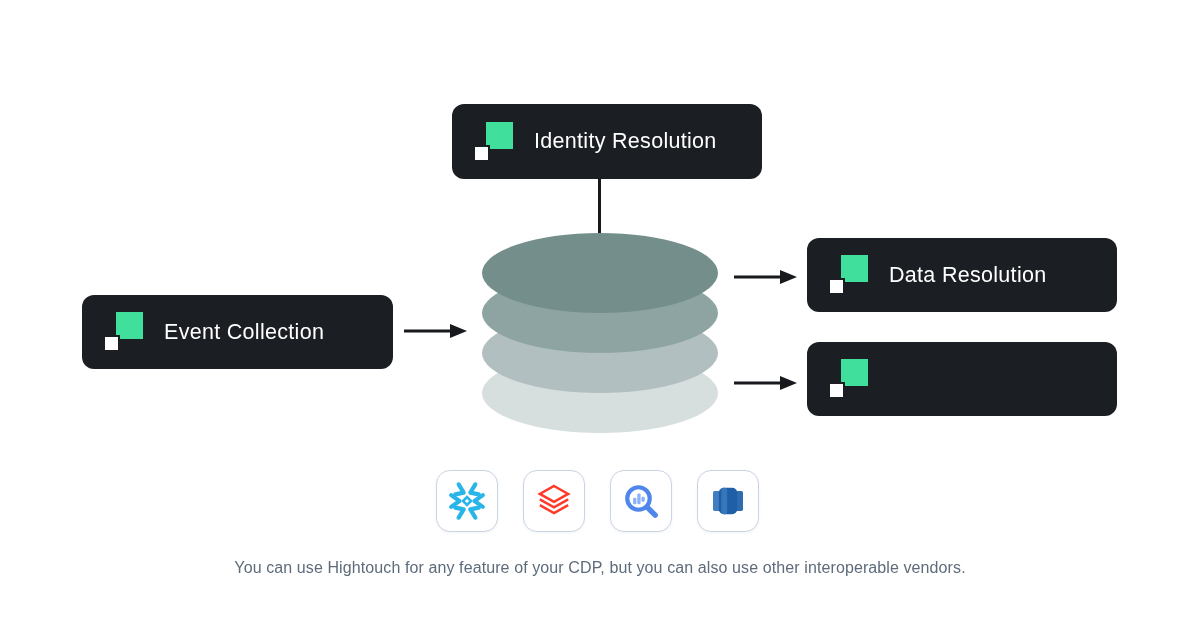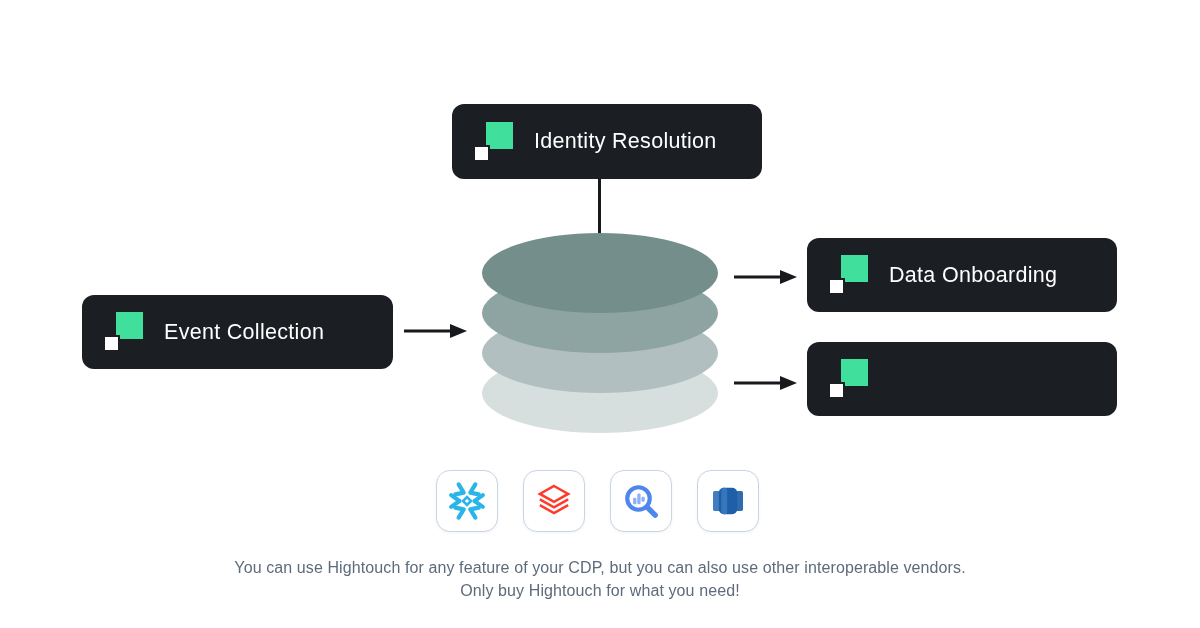--- a/index.html
+++ b/index.html
@@ -121,21 +121,21 @@
       <span class="logo-white"></span>
     </span>
     <span class="badge-label">Event Collection</span>
   </div>
 
   <div class="badge" id="badge-activation">
     <span class="logo-mark">
       <span class="logo-green"></span>
       <span class="logo-white"></span>
     </span>
-    <span class="badge-label">Data Onboarding</span>
+    <span class="badge-label">Data Resolution</span>
   </div>
 
   <div class="badge" id="badge-onboarding">
     <span class="logo-mark">
       <span class="logo-green"></span>
       <span class="logo-white"></span>
     </span>
   </div>
 
   <div class="v-connector"></div>
@@ -200,16 +200,15 @@
         <rect x="32" y="12" width="10" height="24" rx="2" fill="#2e6cb0"></rect>
         <rect x="13" y="8" width="22" height="32" rx="6" fill="#1f5fa7"></rect>
         <rect x="16" y="8" width="7" height="32" rx="3" fill="#3577bb"></rect>
       </svg>
     </div>
 
   </div>
 
   <div class="caption">
     <div>You can use Hightouch for any feature of your CDP, but you can also use other interoperable vendors.</div>
-    <div>Only buy Hightouch for what you need!</div>
   </div>
 
 </div>
 
 </body></html>

